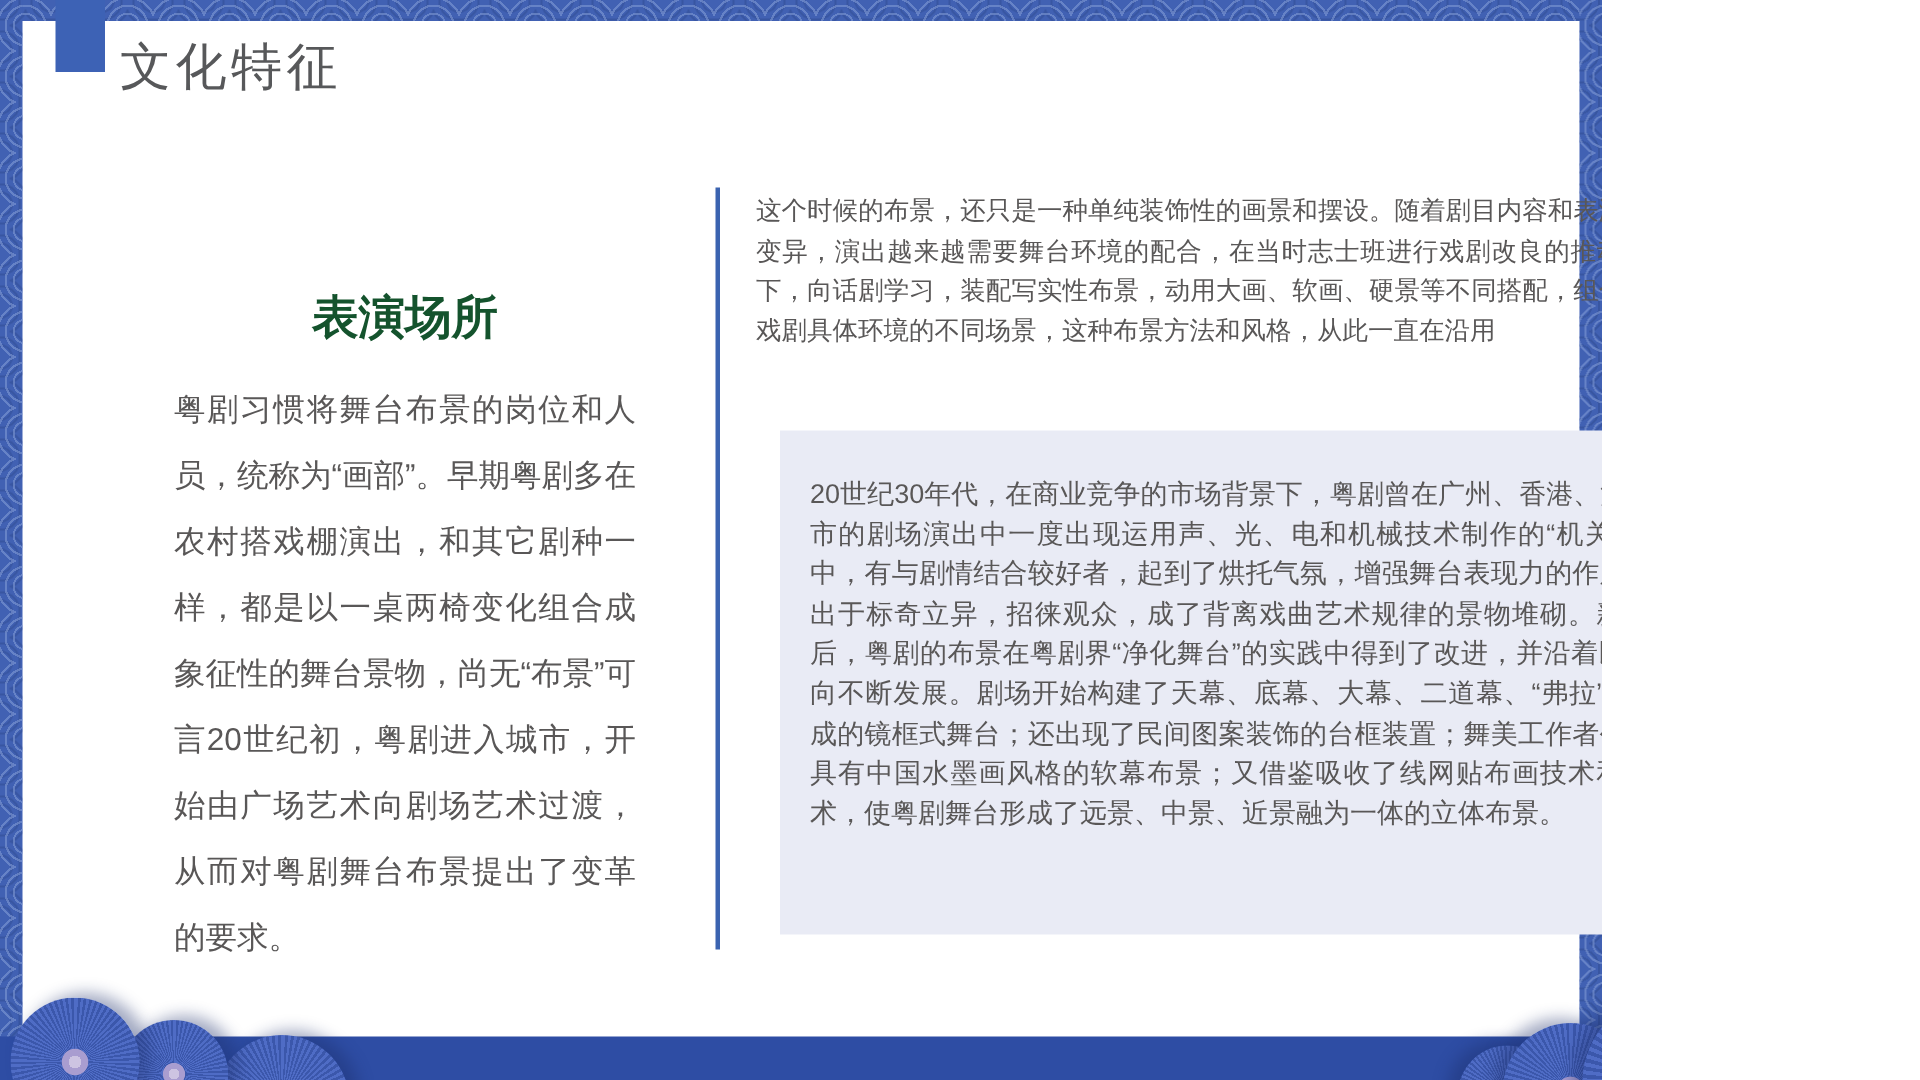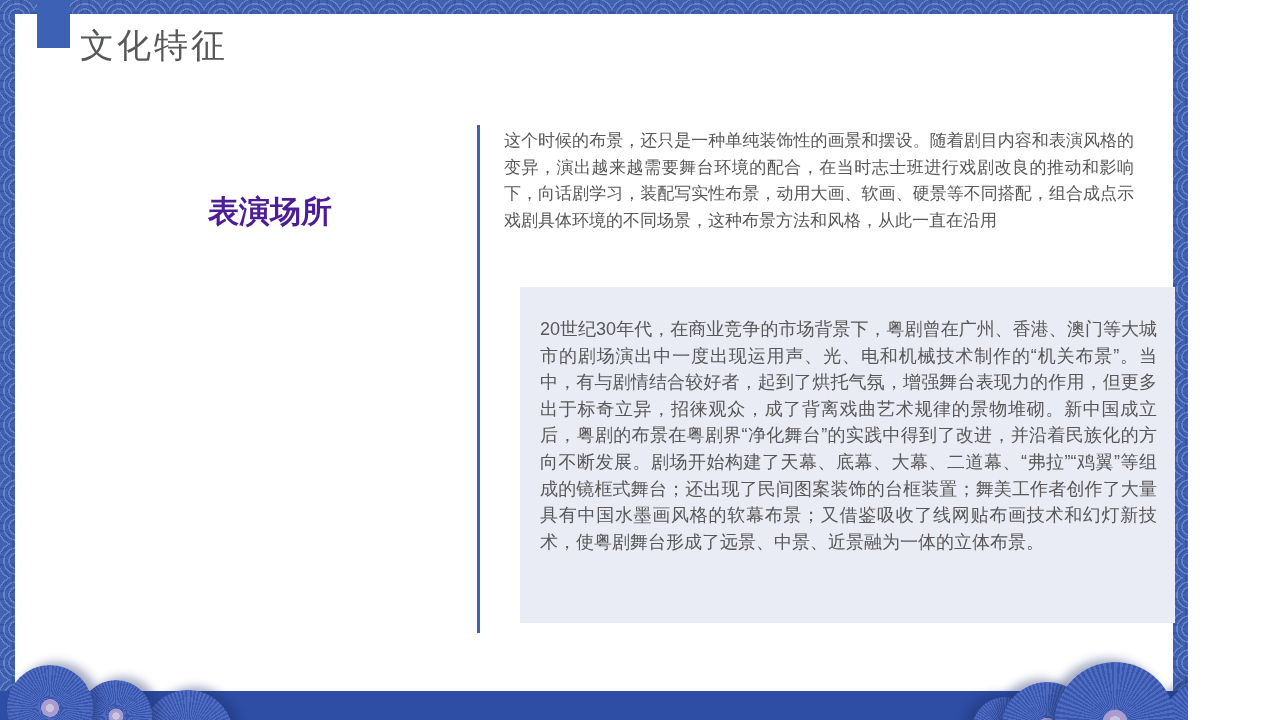--- a/index.html
+++ b/index.html
@@ -1,17 +1,17 @@
 <!DOCTYPE html>
 <html><head>
 <meta charset="utf-8">
 <style>
   html,body{margin:0;padding:0;background:#fff;}
   .slide{
-    position:relative;width:1188px;height:720px;overflow:hidden;background:#ffffff;
+    position:relative;width:1068px;height:720px;overflow:hidden;background:#ffffff;
     font-family:"Liberation Sans","DejaVu Sans",sans-serif;
   }
   
   .seigaiha{
     background-color:#4161b3;
     background-image:
       radial-gradient(circle at 50% 50%, rgba(255,255,255,0) 0 30%, rgba(133,158,215,.55) 30% 36%, rgba(255,255,255,0) 36% 52%, rgba(133,158,215,.55) 52% 58%, rgba(255,255,255,0) 58% 74%, rgba(133,158,215,.55) 74% 80%, rgba(255,255,255,0) 80%),
       radial-gradient(circle at 50% 50%, rgba(255,255,255,0) 0 30%, rgba(45,72,140,.45) 30% 36%, rgba(255,255,255,0) 36% 52%, rgba(45,72,140,.45) 52% 58%, rgba(255,255,255,0) 58% 74%, rgba(45,72,140,.45) 74% 80%, rgba(255,255,255,0) 80%);
     background-size:34px 34px,34px 34px;
     background-position:0 0,17px 17px;
@@ -22,21 +22,21 @@
   
   .accent-square{position:absolute;left:37px;top:0;width:33px;height:48px;background:#3d62b5;z-index:2;}
   .slide-title{
     position:absolute;left:80px;top:26px;z-index:2;
     font-family:"Liberation Serif","DejaVu Serif",serif;
     font-size:34px;color:#57585a;letter-spacing:3px;line-height:40px;
   }
   
   .left-col{position:absolute;left:98px;top:192px;width:344px;z-index:2;}
   .left-heading{
-    margin:0;text-align:center;font-size:31px;font-weight:bold;color:#4c1d95;line-height:40px;
+    margin:0;text-align:center;font-size:31px;font-weight:bold;color:#14532d;line-height:40px;
   }
   .left-paragraph{
     margin:20px auto 0;width:308px;font-size:21px;line-height:44px;color:#595757;
     text-align:justify;text-justify:inter-ideograph;
   }
   
   .divider{position:absolute;left:477px;top:125px;width:3px;height:508px;background:#3b63b0;z-index:2;}
   
   .right-intro{
     position:absolute;left:504px;top:128px;width:630px;z-index:2;
@@ -74,20 +74,21 @@
 
   <div class="top-strip seigaiha"></div>
   <div class="left-strip seigaiha"></div>
   <div class="right-strip seigaiha"></div>
 
   <div class="accent-square"></div>
   <div class="slide-title">文化特征</div>
 
   <div class="left-col">
     <h2 class="left-heading">表演场所</h2>
+    <p class="left-paragraph">粤剧习惯将舞台布景的岗位和人员，统称为“画部”。早期粤剧多在农村搭戏棚演出，和其它剧种一样，都是以一桌两椅变化组合成象征性的舞台景物，尚无“布景”可言20世纪初，粤剧进入城市，开始由广场艺术向剧场艺术过渡，从而对粤剧舞台布景提出了变革的要求。</p>
   </div>
 
   <div class="divider"></div>
 
   <p class="right-intro">这个时候的布景，还只是一种单纯装饰性的画景和摆设。随着剧目内容和表演风格的变异，演出越来越需要舞台环境的配合，在当时志士班进行戏剧改良的推动和影响下，向话剧学习，装配写实性布景，动用大画、软画、硬景等不同搭配，组合成点示戏剧具体环境的不同场景，这种布景方法和风格，从此一直在沿用</p>
   <div class="highlight-box">
     <p class="box-paragraph">20世纪30年代，在商业竞争的市场背景下，粤剧曾在广州、香港、澳门等大城市的剧场演出中一度出现运用声、光、电和机械技术制作的“机关布景”。当中，有与剧情结合较好者，起到了烘托气氛，增强舞台表现力的作用，但更多出于标奇立异，招徕观众，成了背离戏曲艺术规律的景物堆砌。新中国成立后，粤剧的布景在粤剧界“净化舞台”的实践中得到了改进，并沿着民族化的方向不断发展。剧场开始构建了天幕、底幕、大幕、二道幕、“弗拉”“鸡翼”等组成的镜框式舞台；还出现了民间图案装饰的台框装置；舞美工作者创作了大量具有中国水墨画风格的软幕布景；又借鉴吸收了线网贴布画技术和幻灯新技术，使粤剧舞台形成了远景、中景、近景融为一体的立体布景。</p>
   </div>
 
   <div class="bottom-bar"></div>

